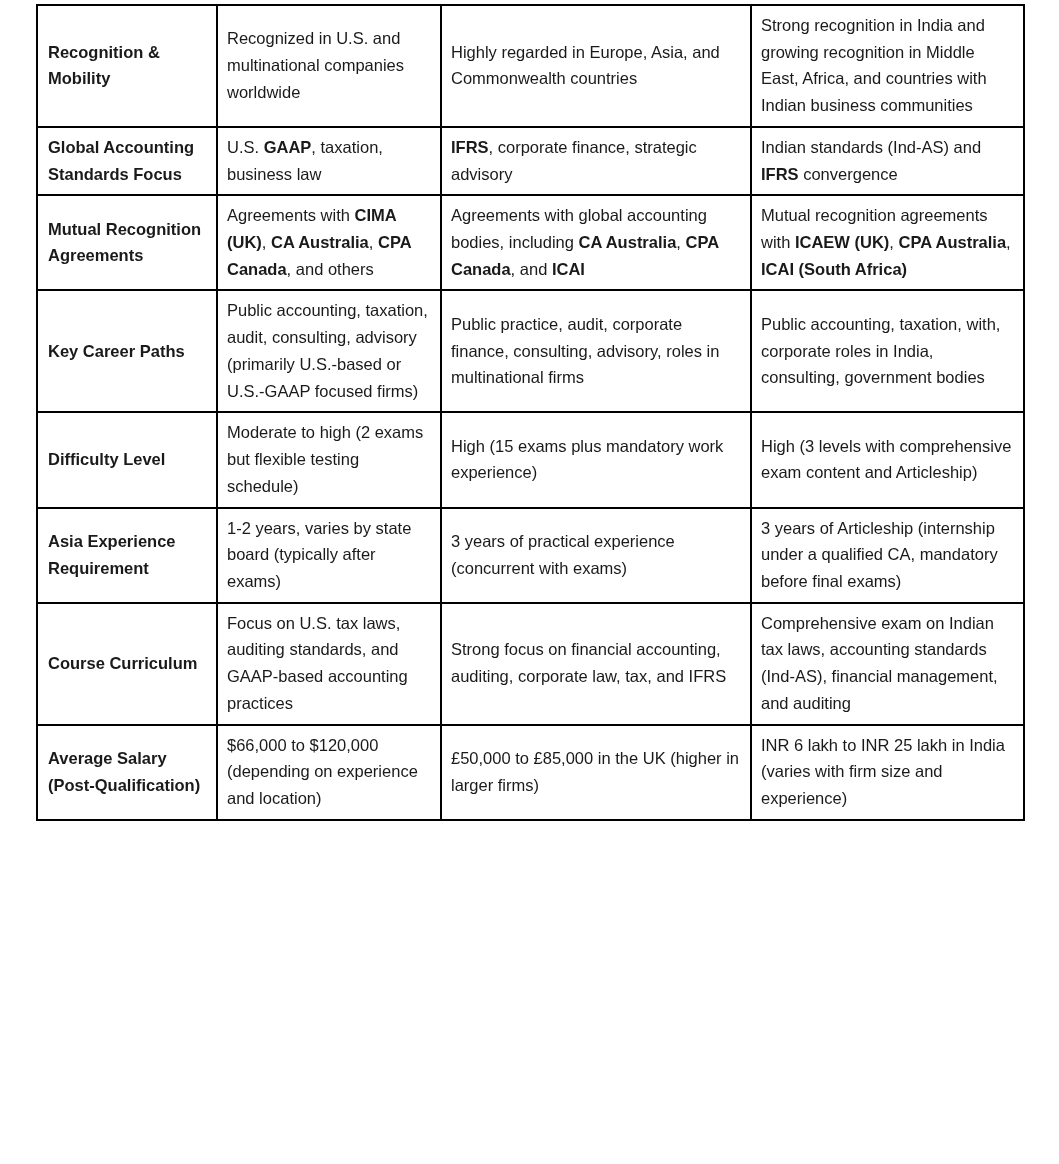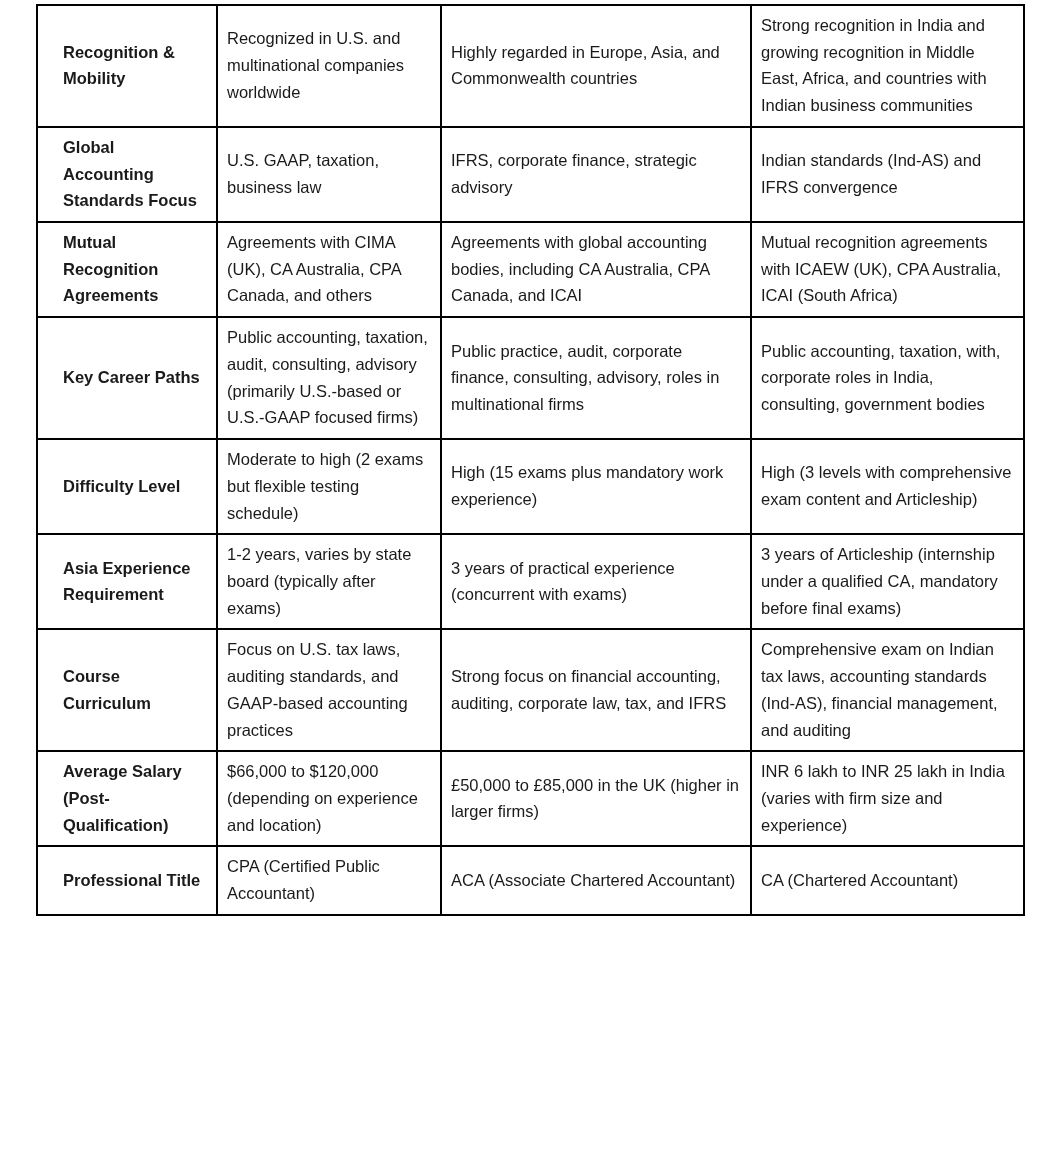--- a/index.html
+++ b/index.html
@@ -45,26 +45,26 @@
     vertical-align: middle;
     font-size: 16.5px;
     line-height: 1.62;
     color: #1a1a1a;
     word-wrap: break-word;
     overflow-wrap: break-word;
   }
 
   table.cmp td.rowlabel {
     font-weight: bold;
-    padding-left: 25px;
+    padding-left: 10px;
   }
 
   table.cmp td b,
   table.cmp td strong {
-    font-weight: normal;
+    font-weight: bold;
   }
 </style>
 </head>
 <body>
 
 <div class="page">
   <table class="cmp">
     <colgroup>
       <col class="c-label">
       <col class="c-cpa">
@@ -113,21 +113,15 @@
           <td>Focus on U.S. tax laws, auditing standards, and GAAP-based accounting practices</td>
           <td>Strong focus on financial accounting, auditing, corporate law, tax, and IFRS</td>
           <td>Comprehensive exam on Indian tax laws, accounting standards (Ind-AS), financial management, and auditing</td>
         </tr>
         <tr>
           <td class="rowlabel">Average Salary (Post-Qualification)</td>
           <td>$66,000 to $120,000 (depending on experience and location)</td>
           <td>£50,000 to £85,000 in the UK (higher in larger firms)</td>
           <td>INR 6 lakh to INR 25 lakh in India (varies with firm size and experience)</td>
         </tr>
-        <tr>
-          <td class="rowlabel">Professional Title</td>
-          <td>CPA (Certified Public Accountant)</td>
-          <td>ACA (Associate Chartered Accountant)</td>
-          <td>CA (Chartered Accountant)</td>
-        </tr>
       </tbody>
   </table>
 </div>
 
 </body></html>

